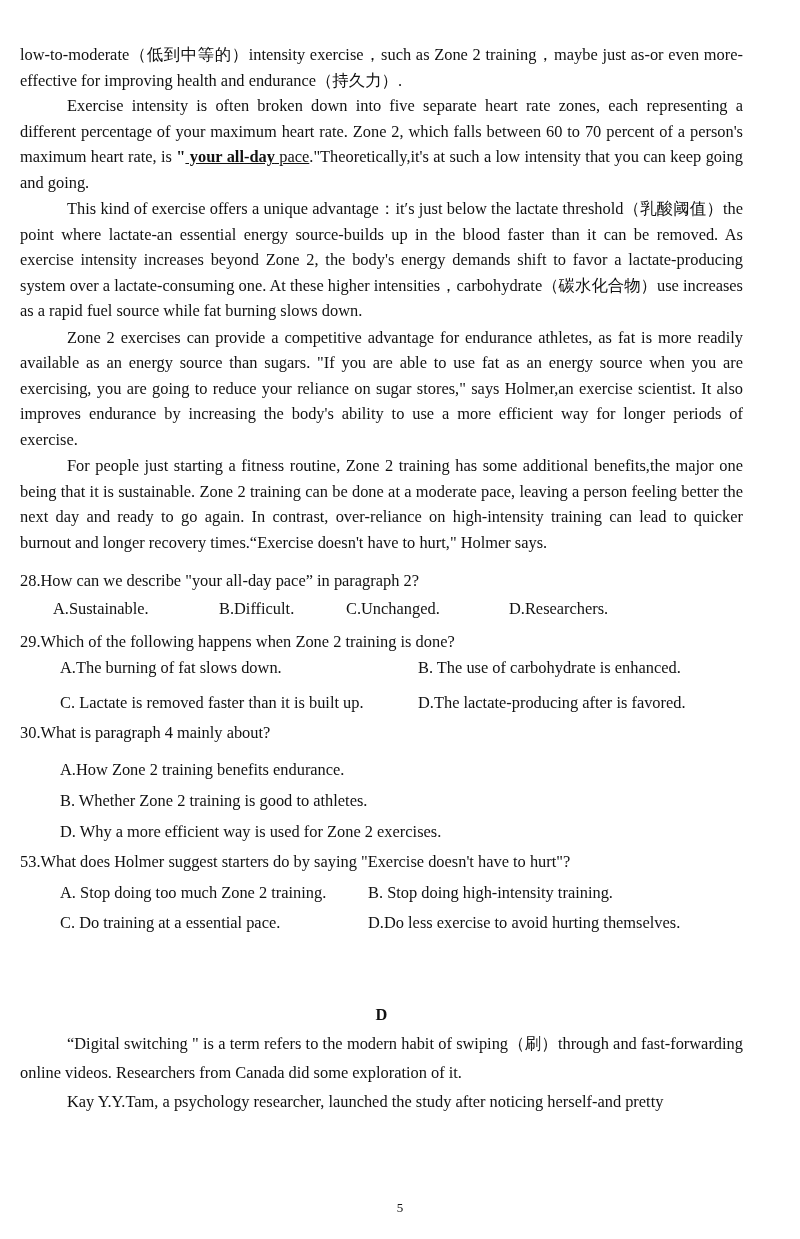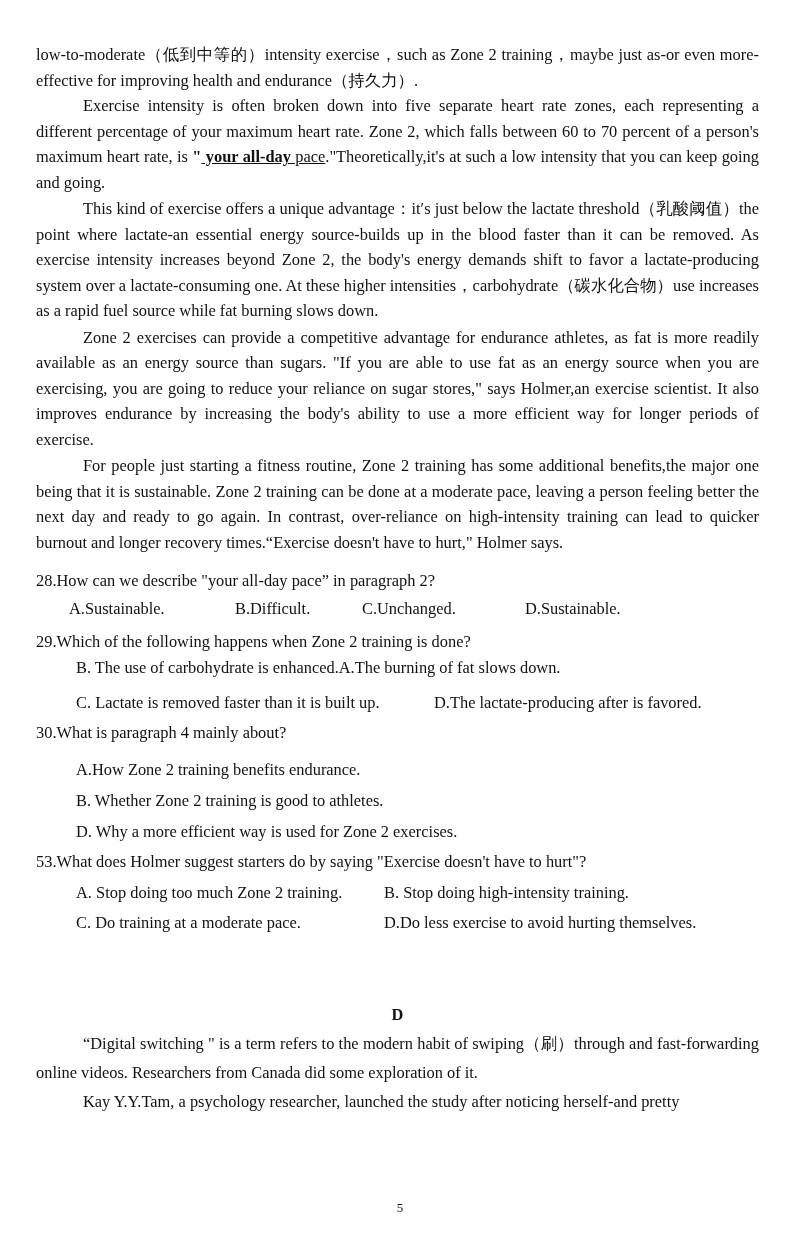--- a/index.html
+++ b/index.html
@@ -1,21 +1,21 @@
 <!DOCTYPE html>
 <html><head>
 <meta charset="utf-8">
 <style>
   html, body { margin: 0; padding: 0; background: #ffffff; }
   body {
     width: 800px; height: 1239px; position: relative; overflow: hidden;
     font-family: "Liberation Serif", "DejaVu Serif", serif;
     color: #111111; font-size: 16.4px;
   }
-  .page { position: absolute; left: 36px; top: 42px; width: 723px; }
+  .page { position: absolute; left: 20px; top: 42px; width: 723px; }
   p { margin: 0; }
   .para { text-align: justify; line-height: 25.5px; }
   .indent { text-indent: 47px; }
   .bold-u { font-weight: bold; text-decoration: underline; }
   .u { text-decoration: underline; }
   .q { line-height: 25px; }
   .opt-row { display: flex; line-height: 25px; }
   .opt { white-space: nowrap; }
   .section-title { text-align: center; font-weight: bold; line-height: 25px; }
   .page-num { position: absolute; top: 1200px; left: 0; width: 800px; text-align: center; font-size: 13px; }
@@ -34,29 +34,29 @@
   <p class="para indent" style="margin-top:1px;">Zone 2 exercises can provide a competitive advantage for endurance athletes, as fat is more readily available as an energy source than sugars. "If you are able to use fat as an energy source when you are exercising, you are going to reduce your reliance on sugar stores," says Holmer,an exercise scientist. It also improves endurance by increasing the body's ability to use a more efficient way for longer periods of exercise.</p>
 
   <p class="para indent" style="margin-top:1px;">For people just starting a fitness routine, Zone 2 training has some additional benefits,the major one being that it is sustainable. Zone 2 training can be done at a moderate pace, leaving a person feeling better the next day and ready to go again. In contrast, over-reliance on high-intensity training can lead to quicker burnout and longer recovery times.“Exercise doesn't have to hurt," Holmer says.</p>
 
   <div style="margin-top:13px;">
     <p class="q">28.How can we describe "your all-day pace” in paragraph 2?</p>
     <div class="opt-row" style="padding-left:33px; margin-top:3px;">
       <span class="opt" style="width:166px;">A.Sustainable.</span>
       <span class="opt" style="width:127px;">B.Difficult.</span>
       <span class="opt" style="width:163px;">C.Unchanged.</span>
-      <span class="opt">D.Sustainable.</span>
+      <span class="opt">D.Researchers.</span>
     </div>
   </div>
 
   <div style="margin-top:8px;">
     <p class="q">29.Which of the following happens when Zone 2 training is done?</p>
     <div class="opt-row" style="padding-left:40px; margin-top:1px;">
+      <span class="opt" style="width:358px;">A.The burning of fat slows down.</span>
       <span class="opt">B. The use of carbohydrate is enhanced.</span>
-      <span class="opt" style="width:358px;">A.The burning of fat slows down.</span>
     </div>
     <div class="opt-row" style="padding-left:40px; margin-top:10px;">
       <span class="opt" style="width:358px;">C. Lactate is removed faster than it is built up.</span>
       <span class="opt">D.The lactate-producing after is favored.</span>
     </div>
   </div>
 
   <div style="margin-top:5px;">
     <p class="q">30.What is paragraph 4 mainly about?</p>
     <div style="padding-left:40px; margin-top:12px;">
@@ -66,21 +66,21 @@
     </div>
   </div>
 
   <div style="margin-top:5px;">
     <p class="q">53.What does Holmer suggest starters do by saying "Exercise doesn't have to hurt"?</p>
     <div class="opt-row" style="padding-left:40px; margin-top:6px;">
       <span class="opt" style="width:308px;">A. Stop doing too much Zone 2 training.</span>
       <span class="opt">B. Stop doing high-intensity training.</span>
     </div>
     <div class="opt-row" style="padding-left:40px; margin-top:5px;">
-      <span class="opt" style="width:308px;">C. Do training at a moderate pace.</span>
+      <span class="opt" style="width:308px;">C. Do training at a essential pace.</span>
       <span class="opt">D.Do less exercise to avoid hurting themselves.</span>
     </div>
   </div>
 
   <p class="section-title" style="margin-top:67px;">D</p>
   <p class="para indent" style="margin-top:2px; line-height:29px;">“Digital switching "   is a term refers to the modern habit of swiping（刷）through and fast-forwarding online videos. Researchers from Canada did some exploration of it.</p>
   <p class="para indent" style="line-height:29px;">Kay Y.Y.Tam, a psychology researcher, launched the study after noticing herself-and pretty</p>
 </div>
 
 <div class="page-num">5</div>

